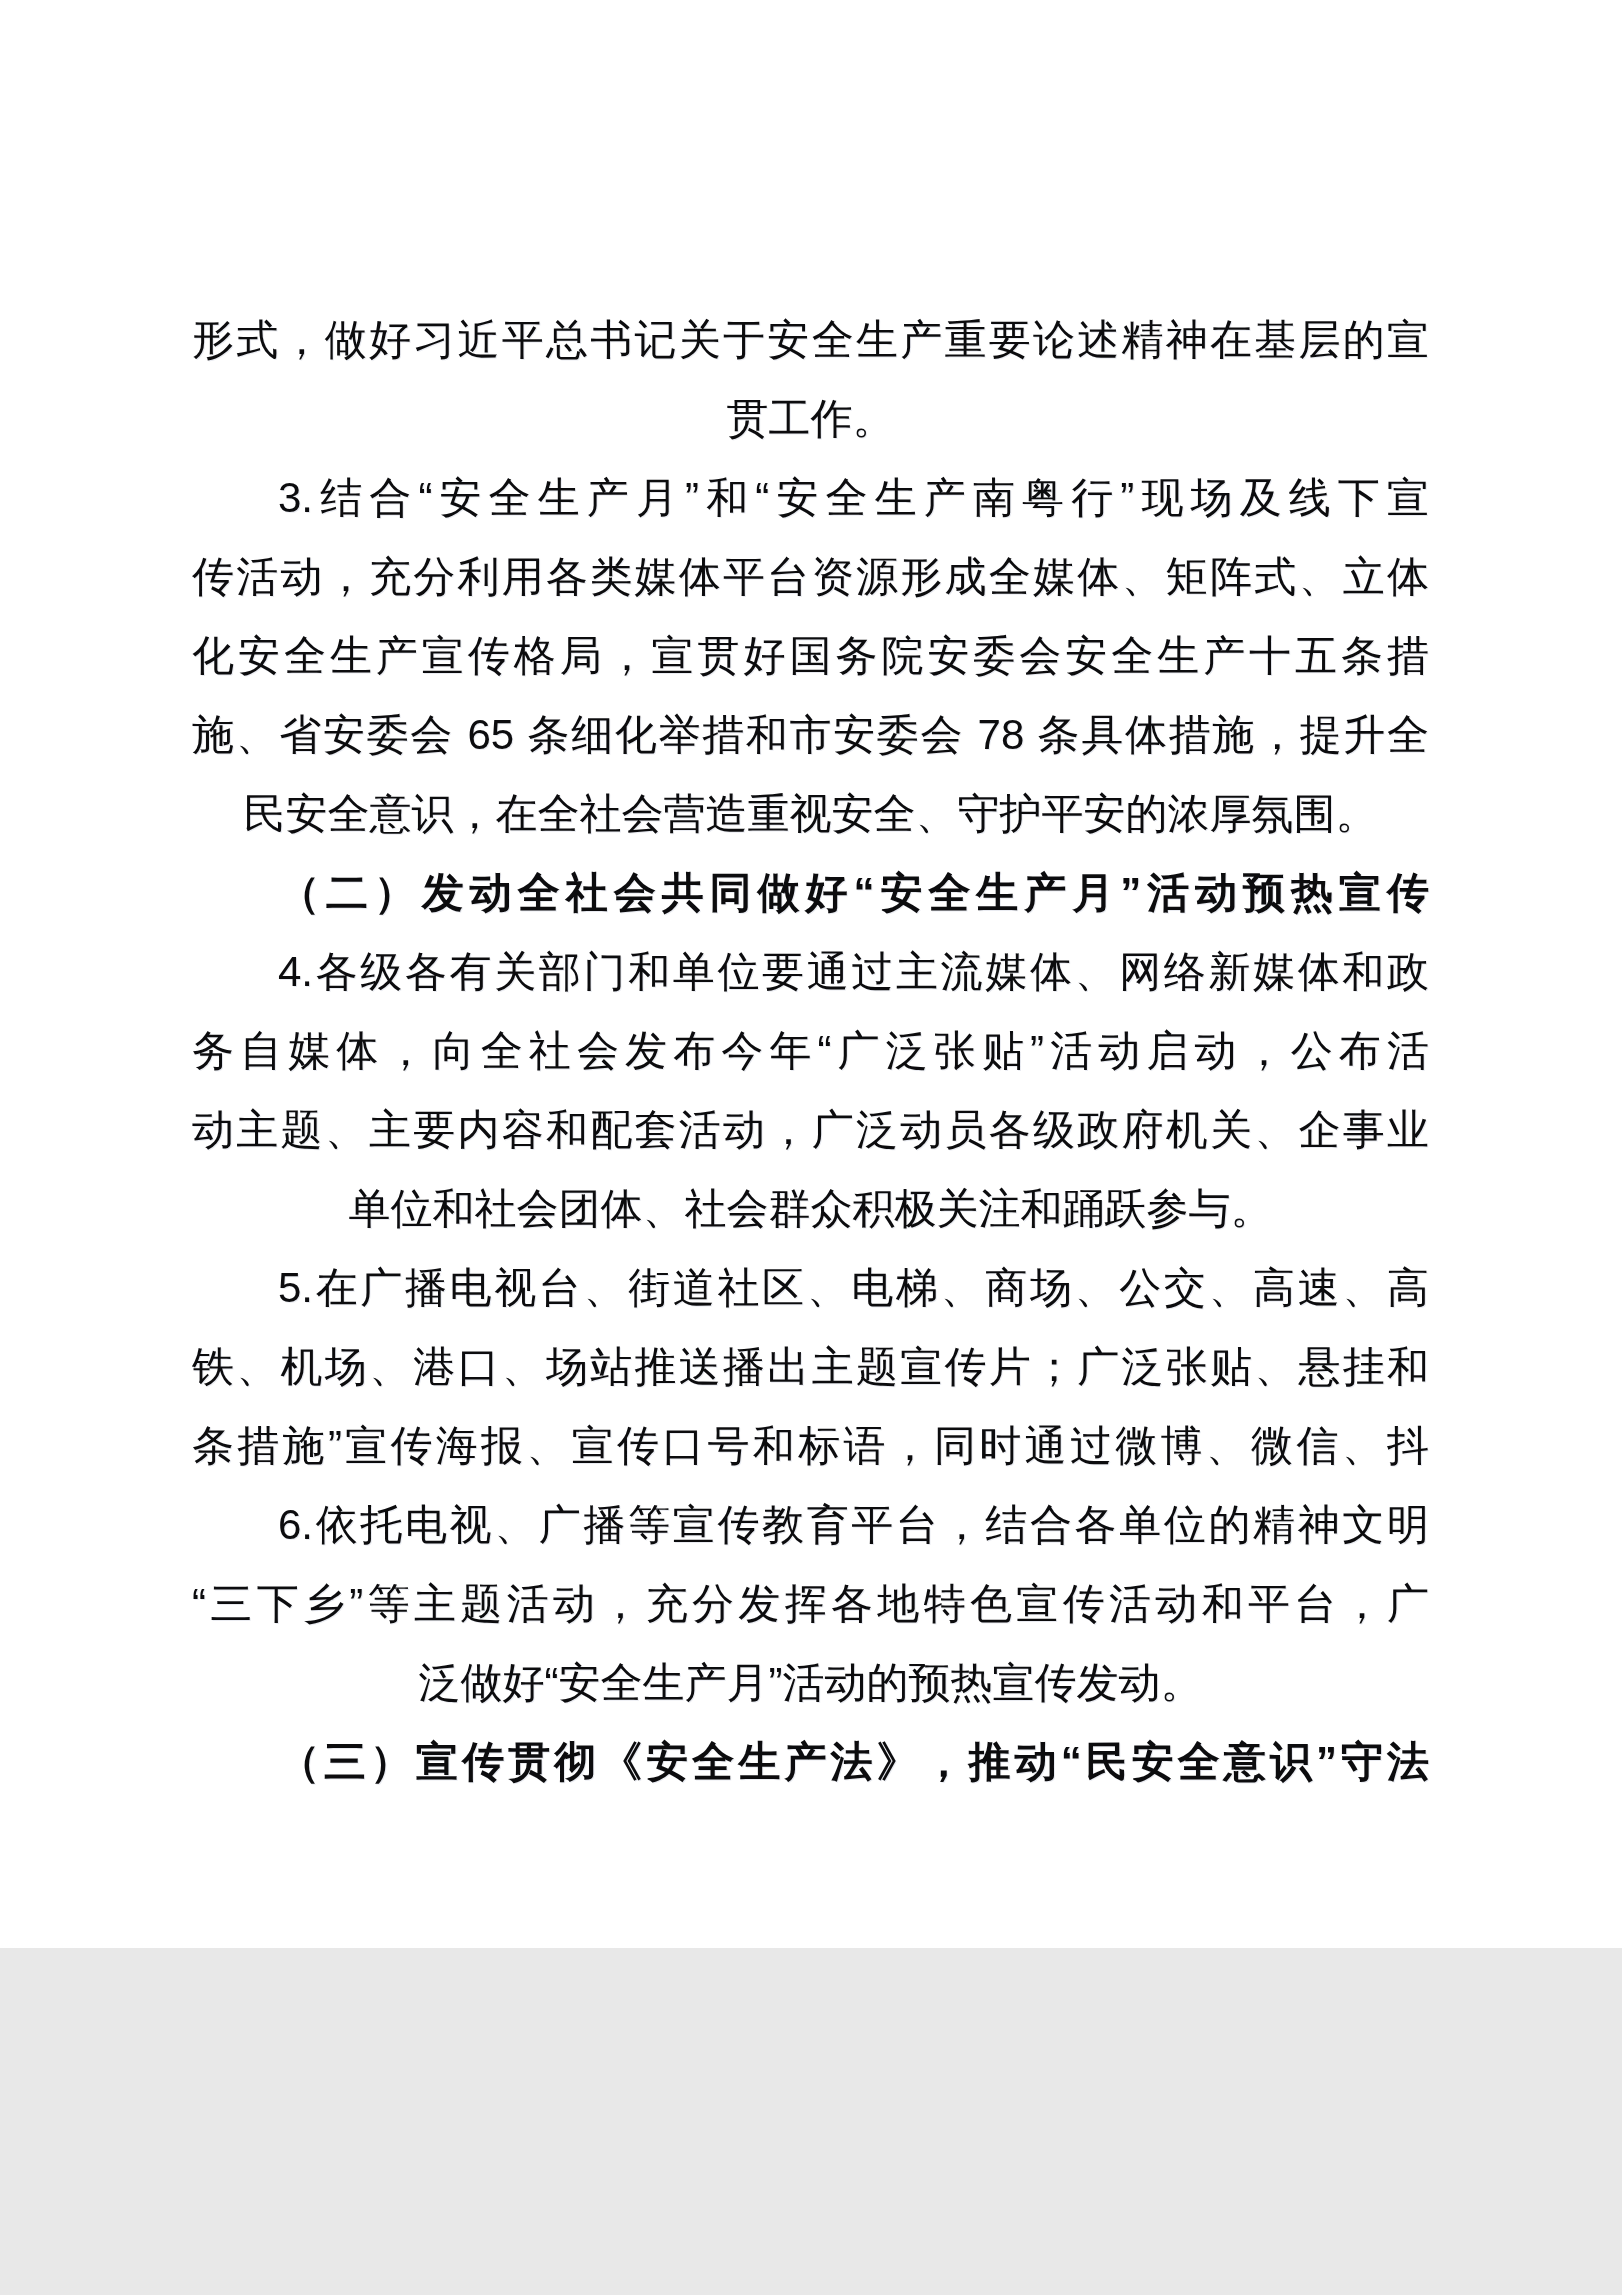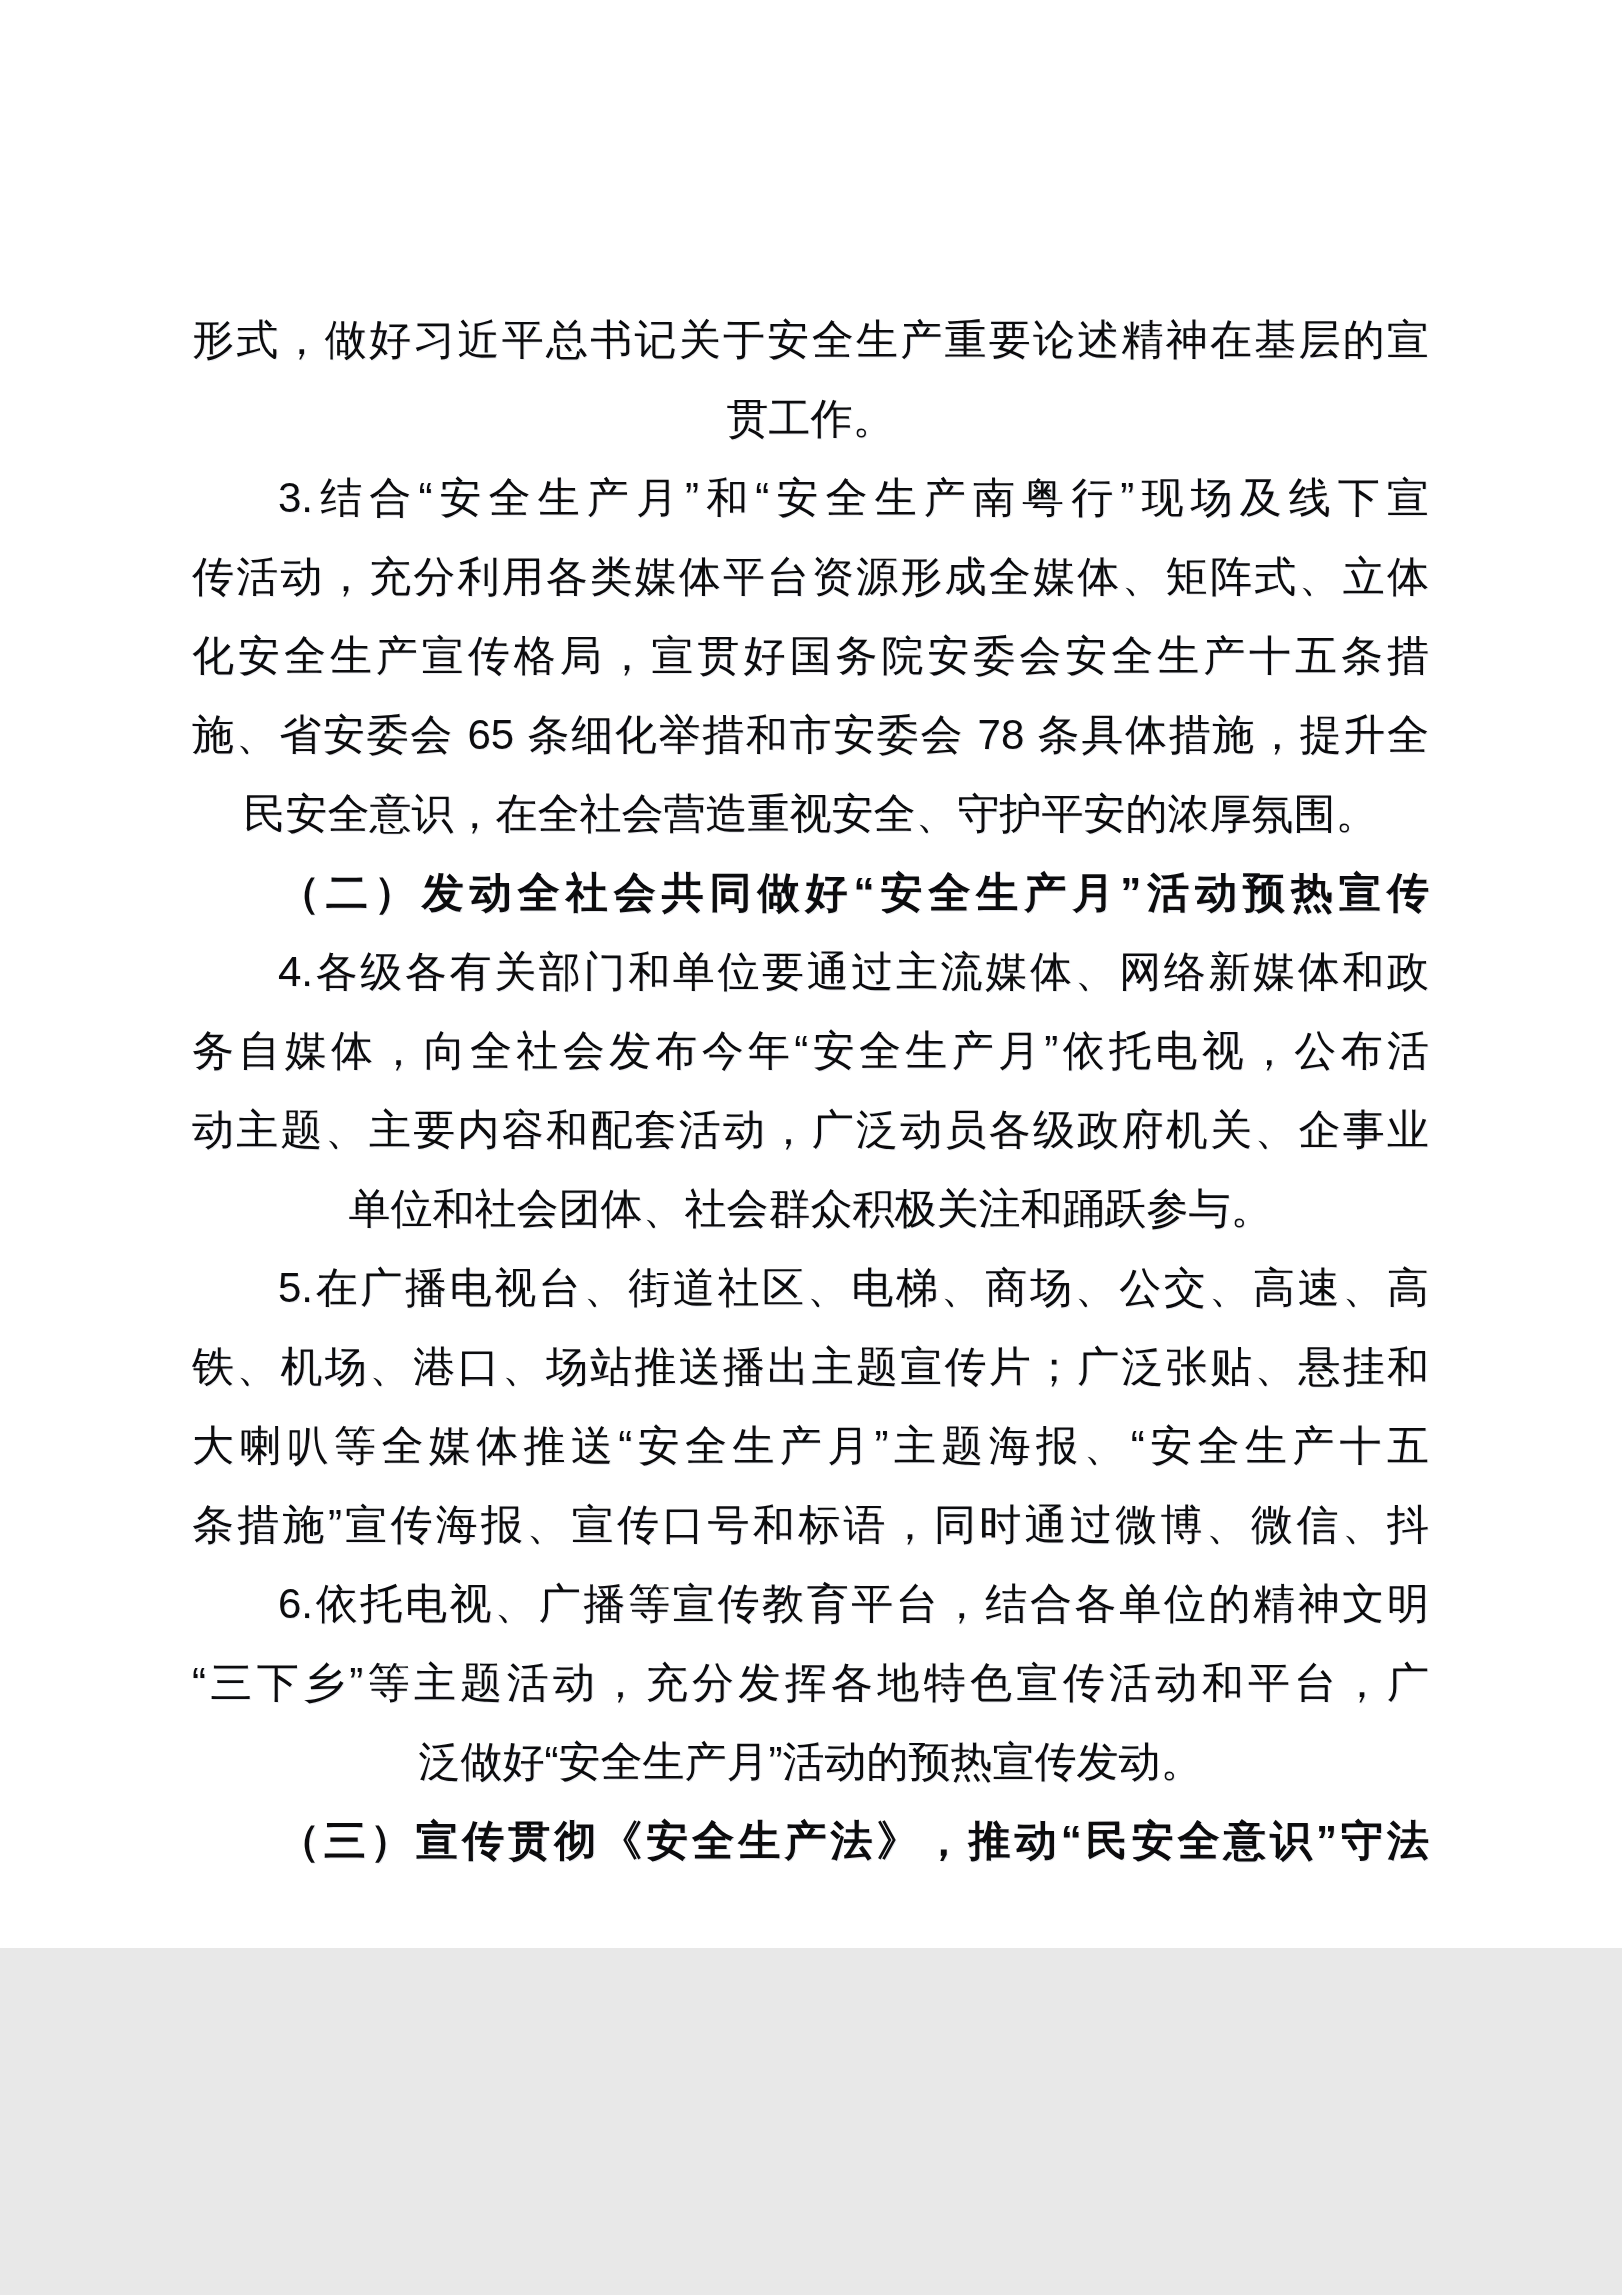--- a/index.html
+++ b/index.html
@@ -62,26 +62,25 @@
   <div class="text-block">
     <div class="line fill">形式，做好习近平总书记关于安全生产重要论述精神在基层的宣</div>
     <div class="line">贯工作。</div>
     <div class="line fill indent">3.结合“安全生产月”和“安全生产南粤行”现场及线下宣</div>
     <div class="line fill">传活动，充分利用各类媒体平台资源形成全媒体、矩阵式、立体</div>
     <div class="line fill">化安全生产宣传格局，宣贯好国务院安委会安全生产十五条措</div>
     <div class="line fill">施、省安委会 65 条细化举措和市安委会 78 条具体措施，提升全</div>
     <div class="line">民安全意识，在全社会营造重视安全、守护平安的浓厚氛围。</div>
     <div class="line heading fill indent">（二）发动全社会共同做好“安全生产月”活动预热宣传</div>
     <div class="line fill indent">4.各级各有关部门和单位要通过主流媒体、网络新媒体和政</div>
-    <div class="line fill">务自媒体，向全社会发布今年“安全生产月”依托电视，公布活</div>
+    <div class="line fill">务自媒体，向全社会发布今年“广泛张贴”活动启动，公布活</div>
     <div class="line fill">动主题、主要内容和配套活动，广泛动员各级政府机关、企事业</div>
     <div class="line">单位和社会团体、社会群众积极关注和踊跃参与。</div>
     <div class="line fill indent">5.在广播电视台、街道社区、电梯、商场、公交、高速、高</div>
     <div class="line fill">铁、机场、港口、场站推送播出主题宣传片；广泛张贴、悬挂和</div>
-    <div class="line fill">大喇叭等全媒体推送“安全生产月”主题海报、“安全生产十五</div>
     <div class="line fill">条措施”宣传海报、宣传口号和标语，同时通过微博、微信、抖</div>
     <div class="line fill indent">6.依托电视、广播等宣传教育平台，结合各单位的精神文明</div>
     <div class="line fill">“三下乡”等主题活动，充分发挥各地特色宣传活动和平台，广</div>
     <div class="line">泛做好“安全生产月”活动的预热宣传发动。</div>
     <div class="line heading fill indent">（三）宣传贯彻《安全生产法》，推动“民安全意识”守法</div>
   </div>
 
   <div class="page-number">— 5 —</div>
 </div>
 

